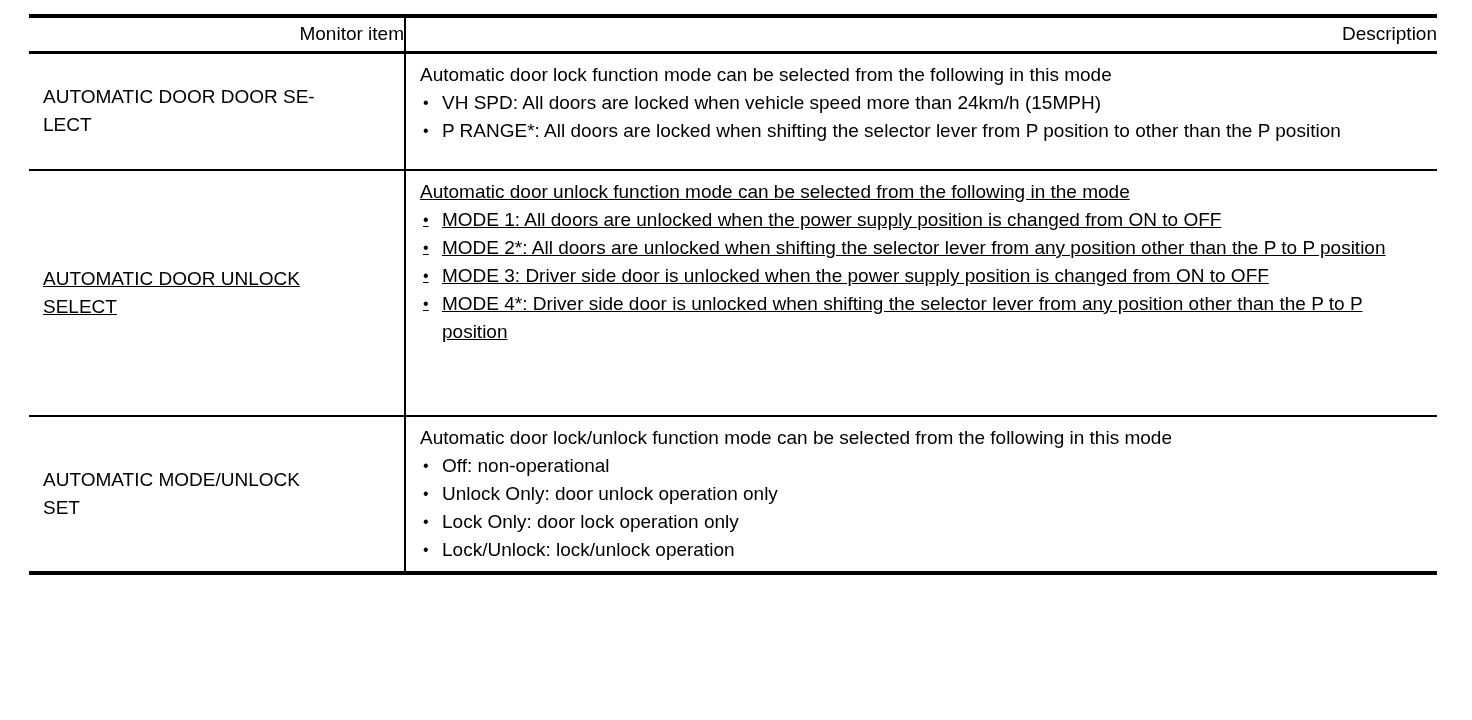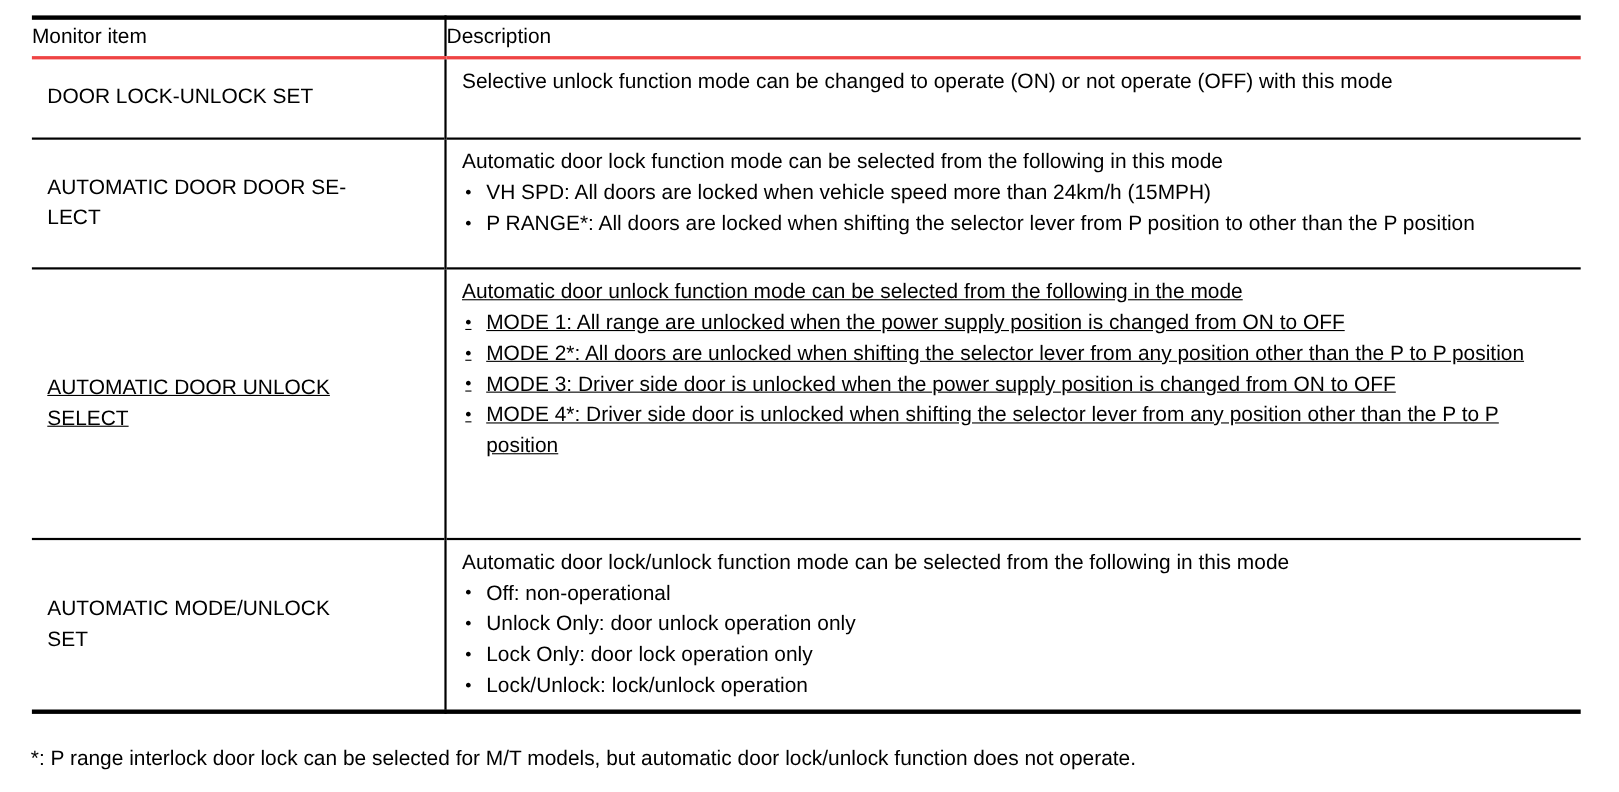--- a/index.html
+++ b/index.html
@@ -17,23 +17,23 @@
     width: 1408px;
     border-collapse: collapse;
     table-layout: fixed;
     border-top: 4px solid #000;
     border-bottom: 4px solid #000;
   }
   th, td { font-size: 19px; line-height: 28px; font-weight: 400; }
 
   thead th {
     height: 36px;
-    text-align: left;
+    text-align: right;
     vertical-align: middle;
-    border-bottom: 3px solid #ef4444;
+    border-bottom: 3px solid #000000;
     padding: 2px 0;
   }
   th.col-item, td.col-item { width: 376px; border-right: 2px solid #000; }
 
   tbody td { border-top: 2px solid #000; }
   td.col-item {
     vertical-align: middle;
     padding: 7px 10px 7px 14px;
     white-space: pre-line;
   }
@@ -69,27 +69,20 @@
 <div class="page">
 
   <table class="monitor-table">
     <thead>
       <tr>
         <th class="col-item">Monitor item</th>
         <th class="col-desc">Description</th>
       </tr>
     </thead>
     <tbody>
-      <tr class="row-1">
-        <td class="col-item">DOOR LOCK-UNLOCK SET</td>
-        <td class="col-desc">
-          <div class="intro">Selective unlock function mode can be changed to operate (ON) or not operate (OFF) with this mode</div>
-          <div class="bullets"></div>
-        </td>
-      </tr>
       <tr class="row-2">
         <td class="col-item">AUTOMATIC DOOR DOOR SE-
 LECT</td>
         <td class="col-desc">
           <div class="intro">Automatic door lock function mode can be selected from the following in this mode</div>
           <div class="bullets">
               <div class="bullet-item">
                 <span class="bullet-dot">•</span>
                 <span class="bullet-text">VH SPD: All doors are locked when vehicle speed more than 24km/h (15MPH)</span>
               </div>
@@ -101,21 +94,21 @@
         </td>
       </tr>
       <tr class="row-3">
         <td class="col-item">AUTOMATIC DOOR UNLOCK
 SELECT</td>
         <td class="col-desc">
           <div class="intro">Automatic door unlock function mode can be selected from the following in the mode</div>
           <div class="bullets">
               <div class="bullet-item">
                 <span class="bullet-dot">•</span>
-                <span class="bullet-text">MODE 1: All range are unlocked when the power supply position is changed from ON to OFF</span>
+                <span class="bullet-text">MODE 1: All doors are unlocked when the power supply position is changed from ON to OFF</span>
               </div>
               <div class="bullet-item">
                 <span class="bullet-dot">•</span>
                 <span class="bullet-text">MODE 2*: All doors are unlocked when shifting the selector lever from any position other than the P to P position</span>
               </div>
               <div class="bullet-item">
                 <span class="bullet-dot">•</span>
                 <span class="bullet-text">MODE 3: Driver side door is unlocked when the power supply position is changed from ON to OFF</span>
               </div>
               <div class="bullet-item">
@@ -146,15 +139,14 @@
               <div class="bullet-item">
                 <span class="bullet-dot">•</span>
                 <span class="bullet-text">Lock/Unlock: lock/unlock operation</span>
               </div>
             </div>
         </td>
       </tr>
     </tbody>
   </table>
 
-  <div class="footnote">*: P range interlock door lock can be selected for M/T models, but automatic door lock/unlock function does not operate.</div>
 
 </div>
 
 </body></html>

